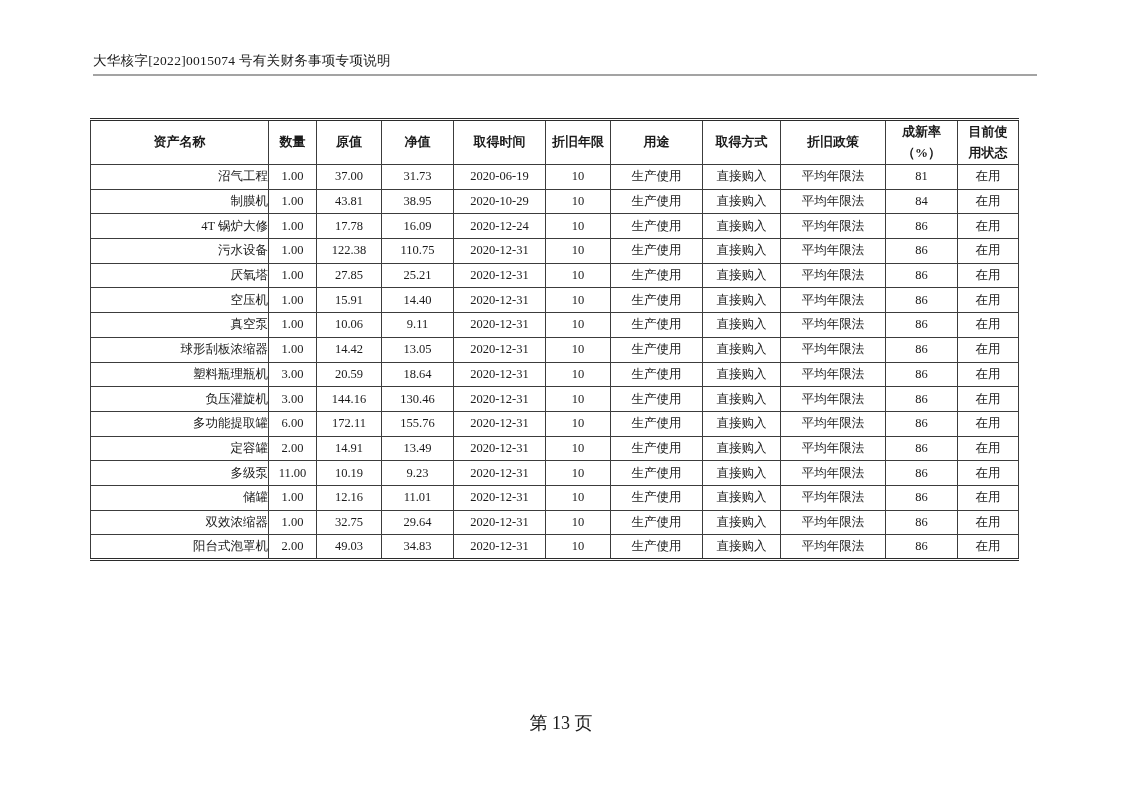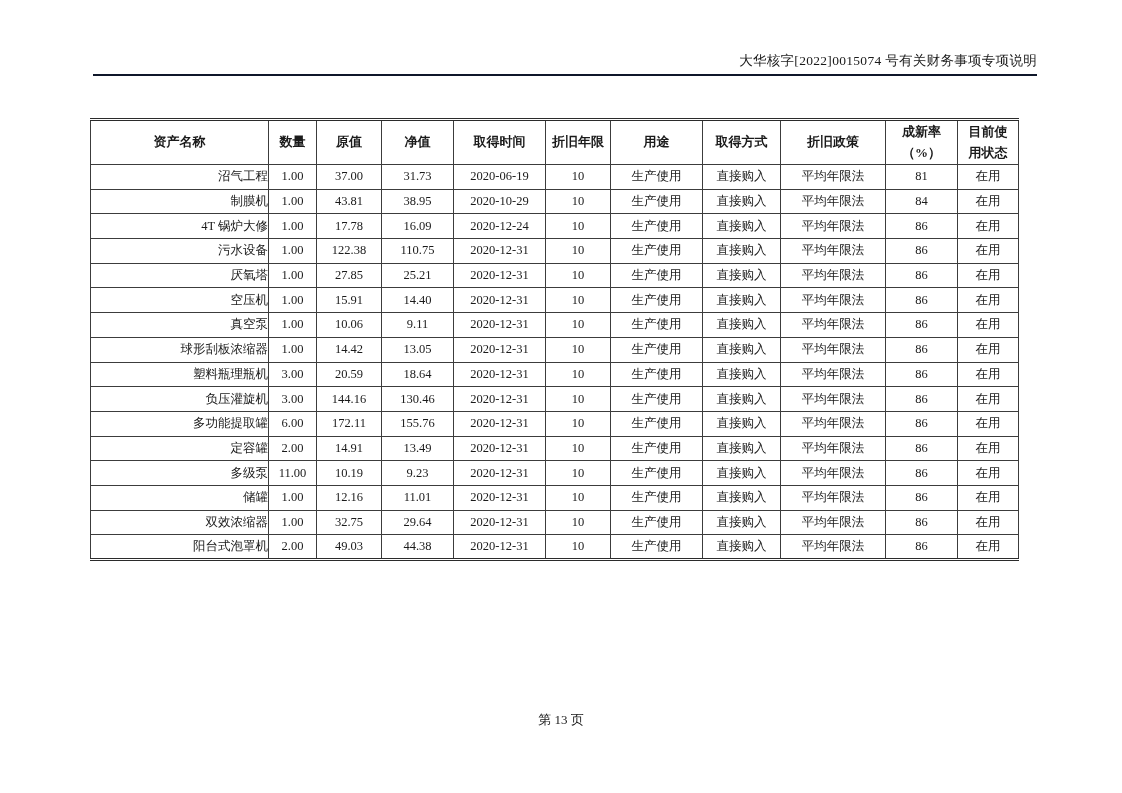--- a/index.html
+++ b/index.html
@@ -9,25 +9,24 @@
     font-family: "Liberation Serif", "DejaVu Serif", serif;
     color: #1a1a1a;
     overflow: hidden;
   }
   .page { position: relative; width: 1122px; height: 793px; background: #fff; }
 
   
   .doc-header {
     position: absolute;
     left: 93px; top: 52px; width: 944px;
-    text-align: right;
     font-size: 13.5px;
     letter-spacing: 0.3px;
     padding-bottom: 4px;
-    border-bottom: 2px solid #0f172a;
+    border-bottom: 2px solid #a3a3a3;
   }
 
   
   table.assets {
     position: absolute;
     left: 90px; top: 118px; width: 928px;
     border-collapse: collapse;
     table-layout: fixed;
     padding-left: 33px;
   }
@@ -58,21 +57,21 @@
   }
   table.assets tbody td.name {
     text-align: right;
     padding-left: 8px;
   }
 
   .page-footer {
     position: absolute;
     left: 0; top: 711px; width: 1122px;
     text-align: center;
-    font-size: 13px;
+    font-size: 18px;
   }
 </style>
 </head>
 <body>
 
 <div class="page">
 
   <div class="doc-header">大华核字[2022]0015074 号有关财务事项专项说明</div>
 
   <table class="assets">
@@ -298,21 +297,21 @@
           <td>生产使用</td>
           <td>直接购入</td>
           <td>平均年限法</td>
           <td>86</td>
           <td>在用</td>
         </tr>
         <tr>
           <td class="name">阳台式泡罩机</td>
           <td>2.00</td>
           <td>49.03</td>
-          <td>44.38</td>
+          <td>34.83</td>
           <td>2020-12-31</td>
           <td>10</td>
           <td>生产使用</td>
           <td>直接购入</td>
           <td>平均年限法</td>
           <td>86</td>
           <td>在用</td>
         </tr>
       </tbody>
   </table>

